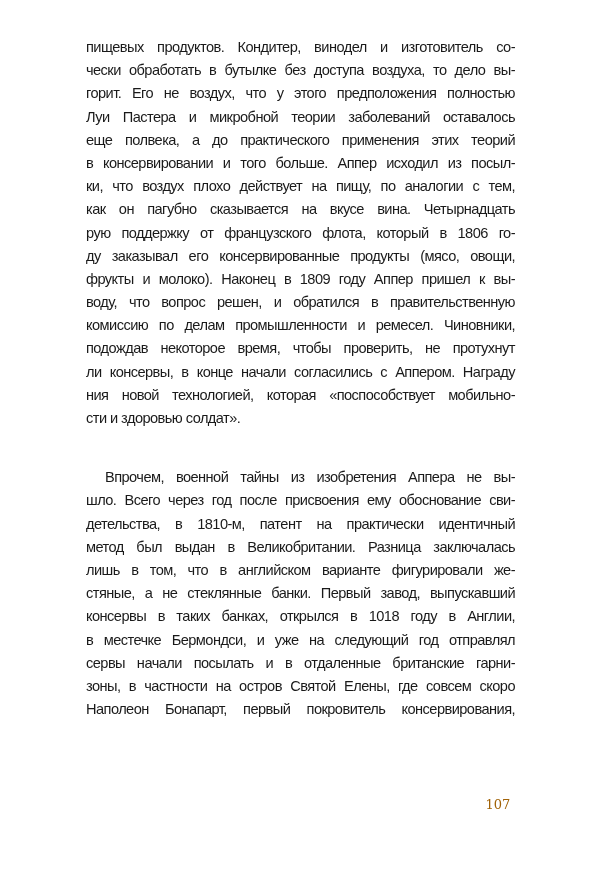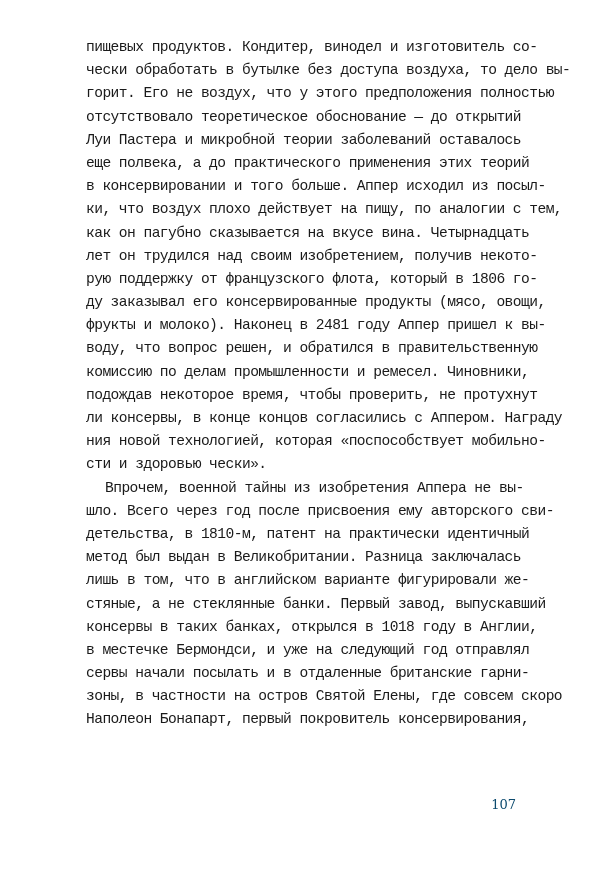--- a/index.html
+++ b/index.html
@@ -1,62 +1,60 @@
 <!DOCTYPE html>
 <html><head>
 <meta charset="utf-8">
 <style>
   html, body { margin: 0; padding: 0; background: #ffffff; }
   body { width: 600px; height: 887px; position: relative; overflow: hidden; }
   .page {
     position: absolute; left: 86px; top: 36px; width: 429px;
-    font-family: Liberation Mono, monospace;
+    font-family: Liberation Sans, sans-serif;
     font-size: 14.6px; line-height: 23.2px; color: #1a1a1a;
     letter-spacing: -0.55px;
   }
   .line {
     display: block; white-space: nowrap; text-align: justify;
     text-align-last: justify; height: 23.2px; overflow: visible;
   }
   .line.last { text-align-last: left; }
-  .line.indent { text-indent: 19px; }
+  .line.indent { text-indent: 19px; margin-top: 36px; }
   .page-number {
-    position: absolute; left: 480px; top: 797px; width: 36px; text-align: right;
+    position: absolute; left: 480px; top: 797px; width: 36px; text-align: center;
     font-family: "DejaVu Serif", "Liberation Serif", serif;
-    font-size: 13px; color: #0c4a6e;
+    font-size: 13px; color: #a16207;
   }
 </style>
 </head>
 <body>
 
 <div class="page">
   <div>
     <span class="line">пищевых продуктов. Кондитер, винодел и изготовитель со-</span>
     <span class="line">чески обработать в бутылке без доступа воздуха, то дело вы-</span>
     <span class="line">горит. Его не воздух, что у этого предположения полностью</span>
-    <span class="line">отсутствовало теоретическое обоснование — до открытий</span>
     <span class="line">Луи Пастера и микробной теории заболеваний оставалось</span>
     <span class="line">еще полвека, а до практического применения этих теорий</span>
     <span class="line">в консервировании и того больше. Аппер исходил из посыл-</span>
     <span class="line">ки, что воздух плохо действует на пищу, по аналогии с тем,</span>
     <span class="line">как он пагубно сказывается на вкусе вина. Четырнадцать</span>
-    <span class="line">лет он трудился над своим изобретением, получив некото-</span>
     <span class="line">рую поддержку от французского флота, который в 1806 го-</span>
     <span class="line">ду заказывал его консервированные продукты (мясо, овощи,</span>
-    <span class="line">фрукты и молоко). Наконец в 2481 году Аппер пришел к вы-</span>
+    <span class="line">фрукты и молоко). Наконец в 1809 году Аппер пришел к вы-</span>
     <span class="line">воду, что вопрос решен, и обратился в правительственную</span>
     <span class="line">комиссию по делам промышленности и ремесел. Чиновники,</span>
     <span class="line">подождав некоторое время, чтобы проверить, не протухнут</span>
-    <span class="line">ли консервы, в конце концов согласились с Аппером. Награду</span>
+    <span class="line">ли консервы, в конце начали согласились с Аппером. Награду</span>
     <span class="line">ния новой технологией, которая «поспособствует мобильно-</span>
-    <span class="line last">сти и здоровью чески».</span>
+    <span class="line last">сти и здоровью солдат».</span>
   </div>
   <div>
     <span class="line indent">Впрочем, военной тайны из изобретения Аппера не вы-</span>
-    <span class="line">шло. Всего через год после присвоения ему авторского сви-</span>
+    <span class="line">шло. Всего через год после присвоения ему обоснование сви-</span>
     <span class="line">детельства, в 1810-м, патент на практически идентичный</span>
     <span class="line">метод был выдан в Великобритании. Разница заключалась</span>
     <span class="line">лишь в том, что в английском варианте фигурировали же-</span>
     <span class="line">стяные, а не стеклянные банки. Первый завод, выпускавший</span>
     <span class="line">консервы в таких банках, открылся в 1018 году в Англии,</span>
     <span class="line">в местечке Бермондси, и уже на следующий год отправлял</span>
     <span class="line">сервы начали посылать и в отдаленные британские гарни-</span>
     <span class="line">зоны, в частности на остров Святой Елены, где совсем скоро</span>
     <span class="line">Наполеон Бонапарт, первый покровитель консервирования,</span>
   </div>

